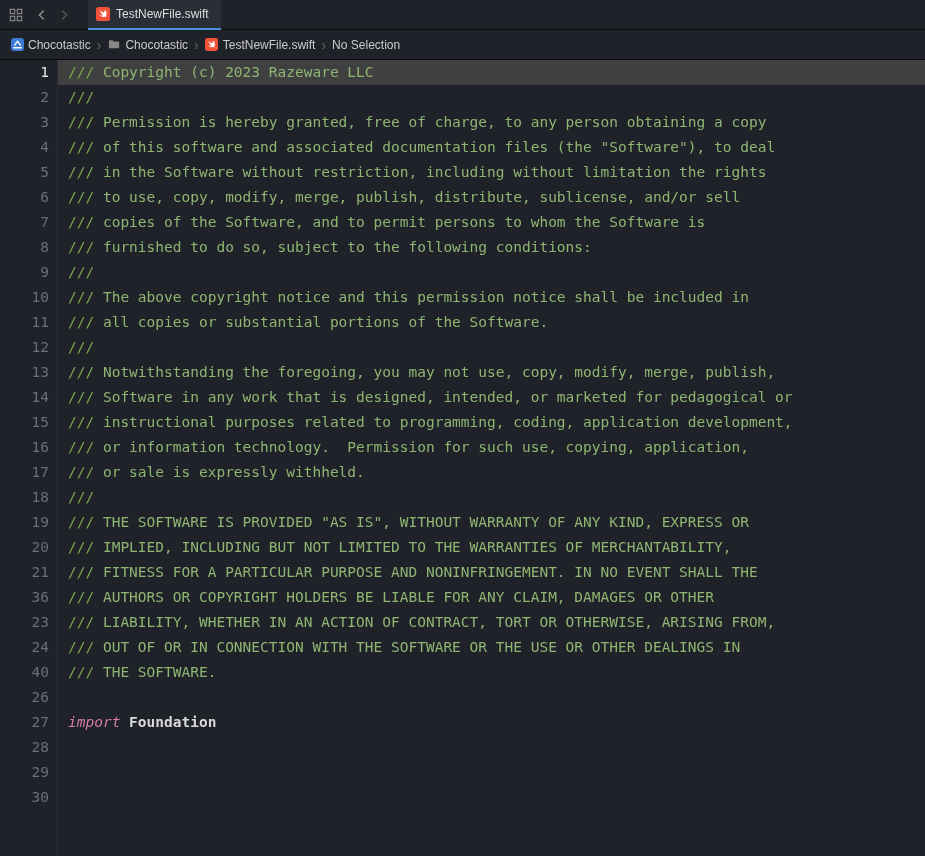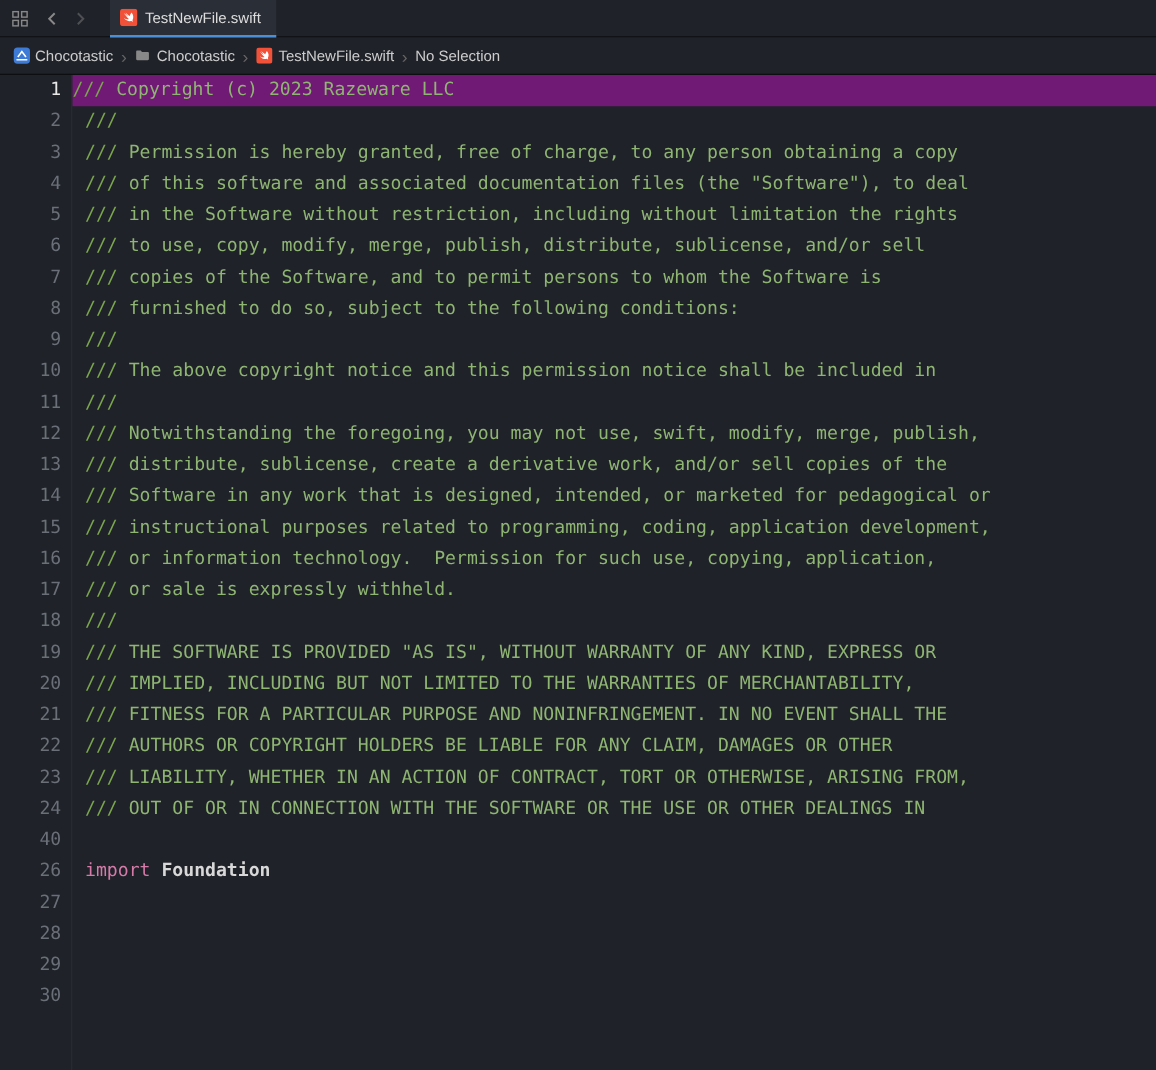--- a/index.html
+++ b/index.html
@@ -79,24 +79,24 @@
     border-right: 1px solid #2a2e36;
   }
   .gutter .ln { height: 25px; }
   .gutter .ln.current { color: #e8e8e8; }
   .code {
     flex: 1;
     padding-left: 10px;
     background: #1f2228;
   }
   .code .line { height: 25px; white-space: pre; }
-  .code .line.current { background: #701a75; margin-left:-10px; margin-right:0; }
+  .code .line.current { background: #404040; margin-left:-10px; padding-left:10px; margin-right:0; }
   .c-slash { color: #7ba74e; }
   .c-doc  { color: #8fb573; }
-  .c-kw   { color: #d67aa9; }
+  .c-kw   { color: #d67aa9; font-style: italic; }
   .c-id   { color: #d8d8d8; font-weight: bold; }
 </style>
 </head>
 <body>
 
 <div class="toolbar">
   <div class="tool-icon">
     <svg viewBox="0 0 16 16" fill="none" stroke="currentColor" stroke-width="1.3">
       <rect x="1.5" y="1.5" width="5" height="5"></rect>
         <rect x="9.5" y="1.5" width="5" height="5"></rect>
@@ -179,52 +179,53 @@
       <div class="ln">12</div>
       <div class="ln">13</div>
       <div class="ln">14</div>
       <div class="ln">15</div>
       <div class="ln">16</div>
       <div class="ln">17</div>
       <div class="ln">18</div>
       <div class="ln">19</div>
       <div class="ln">20</div>
       <div class="ln">21</div>
-      <div class="ln">22</div>
+      <div class="ln">36</div>
       <div class="ln">23</div>
       <div class="ln">24</div>
       <div class="ln">40</div>
       <div class="ln">26</div>
       <div class="ln">27</div>
       <div class="ln">28</div>
       <div class="ln">29</div>
       <div class="ln">30</div>
     </div>
   <div class="code" id="code">
       <div class="line current"><span class="c-slash">/// </span><span class="c-doc">Copyright (c) 2023 Razeware LLC</span></div>
       <div class="line"><span class="c-slash">/// </span><span class="c-doc"></span></div>
       <div class="line"><span class="c-slash">/// </span><span class="c-doc">Permission is hereby granted, free of charge, to any person obtaining a copy</span></div>
       <div class="line"><span class="c-slash">/// </span><span class="c-doc">of this software and associated documentation files (the "Software"), to deal</span></div>
       <div class="line"><span class="c-slash">/// </span><span class="c-doc">in the Software without restriction, including without limitation the rights</span></div>
       <div class="line"><span class="c-slash">/// </span><span class="c-doc">to use, copy, modify, merge, publish, distribute, sublicense, and/or sell</span></div>
       <div class="line"><span class="c-slash">/// </span><span class="c-doc">copies of the Software, and to permit persons to whom the Software is</span></div>
       <div class="line"><span class="c-slash">/// </span><span class="c-doc">furnished to do so, subject to the following conditions:</span></div>
       <div class="line"><span class="c-slash">/// </span><span class="c-doc"></span></div>
       <div class="line"><span class="c-slash">/// </span><span class="c-doc">The above copyright notice and this permission notice shall be included in</span></div>
-      <div class="line"><span class="c-slash">/// </span><span class="c-doc"></span></div>
-      <div class="line"><span class="c-slash">/// </span><span class="c-doc">Notwithstanding the foregoing, you may not use, swift, modify, merge, publish,</span></div>
-      <div class="line"><span class="c-slash">/// </span><span class="c-doc">distribute, sublicense, create a derivative work, and/or sell copies of the</span></div>
+      <div class="line"><span class="c-slash">/// </span><span class="c-doc">all copies or substantial portions of the Software.</span></div>
+      <div class="line"><span class="c-slash">/// </span><span class="c-doc"></span></div>
+      <div class="line"><span class="c-slash">/// </span><span class="c-doc">Notwithstanding the foregoing, you may not use, copy, modify, merge, publish,</span></div>
       <div class="line"><span class="c-slash">/// </span><span class="c-doc">Software in any work that is designed, intended, or marketed for pedagogical or</span></div>
       <div class="line"><span class="c-slash">/// </span><span class="c-doc">instructional purposes related to programming, coding, application development,</span></div>
       <div class="line"><span class="c-slash">/// </span><span class="c-doc">or information technology.  Permission for such use, copying, application,</span></div>
       <div class="line"><span class="c-slash">/// </span><span class="c-doc">or sale is expressly withheld.</span></div>
       <div class="line"><span class="c-slash">/// </span><span class="c-doc"></span></div>
       <div class="line"><span class="c-slash">/// </span><span class="c-doc">THE SOFTWARE IS PROVIDED "AS IS", WITHOUT WARRANTY OF ANY KIND, EXPRESS OR</span></div>
       <div class="line"><span class="c-slash">/// </span><span class="c-doc">IMPLIED, INCLUDING BUT NOT LIMITED TO THE WARRANTIES OF MERCHANTABILITY,</span></div>
       <div class="line"><span class="c-slash">/// </span><span class="c-doc">FITNESS FOR A PARTICULAR PURPOSE AND NONINFRINGEMENT. IN NO EVENT SHALL THE</span></div>
       <div class="line"><span class="c-slash">/// </span><span class="c-doc">AUTHORS OR COPYRIGHT HOLDERS BE LIABLE FOR ANY CLAIM, DAMAGES OR OTHER</span></div>
       <div class="line"><span class="c-slash">/// </span><span class="c-doc">LIABILITY, WHETHER IN AN ACTION OF CONTRACT, TORT OR OTHERWISE, ARISING FROM,</span></div>
       <div class="line"><span class="c-slash">/// </span><span class="c-doc">OUT OF OR IN CONNECTION WITH THE SOFTWARE OR THE USE OR OTHER DEALINGS IN</span></div>
+      <div class="line"><span class="c-slash">/// </span><span class="c-doc">THE SOFTWARE.</span></div>
       <div class="line"></div>
       <div class="line"><span class="c-kw">import</span><span class="c-id"> Foundation</span></div>
       <div class="line"></div>
     </div>
 </div>
 
 </body></html>

